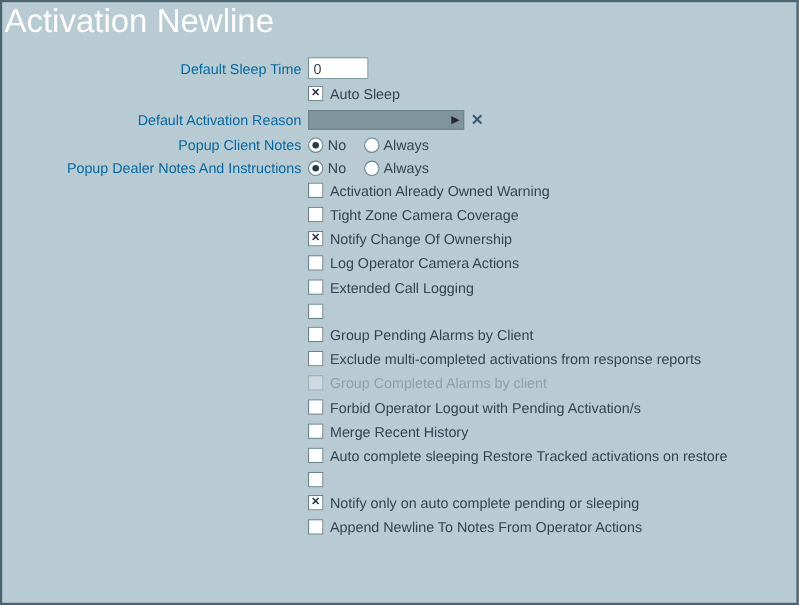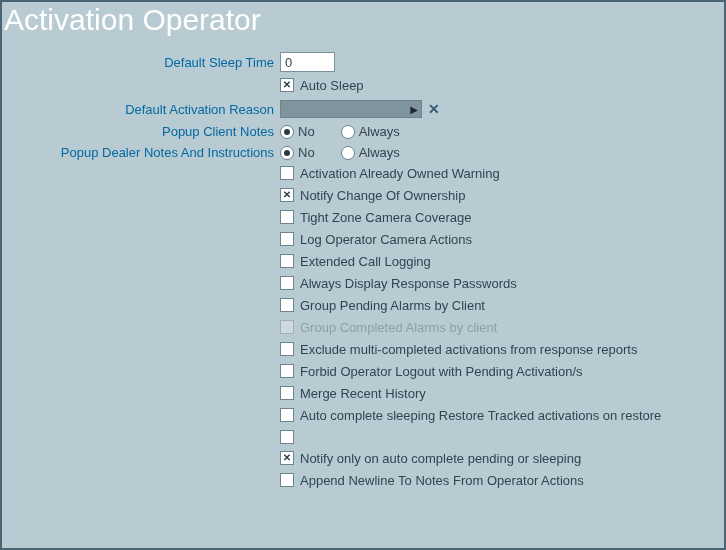--- a/index.html
+++ b/index.html
@@ -108,21 +108,21 @@
   .radio.selected::after {
     content: "";
     width: 6px;
     height: 6px;
     background: #2a3a44;
     border-radius: 50%;
   }
   .radio-group {
     display: flex;
     align-items: flex-start;
-    gap: 14px;
+    gap: 4px;
   }
   .radio-opt {
     display: flex;
     align-items: center;
     margin-right: 12px;
   }
   .dropdown {
     display: flex;
     align-items: center;
     background: #7f949d;
@@ -162,21 +162,21 @@
     display: flex;
     align-items: flex-start;
     margin-bottom: 7px;
     padding-left: 278px;
   }
 </style>
 </head>
 <body>
 <div class="window">
 
-<h1 class="title">Activation Operator</h1>
+<h1 class="title">Activation Newline</h1>
 
 <div class="form">
 
   <div class="row">
     <div class="label-col">Default Sleep Time</div>
     <div class="field-col">
       <input class="text-input" type="text" value="0" style="">
     </div>
   </div>
 
@@ -223,53 +223,52 @@
       </div>
     </div>
   </div>
 
   <div id="checkbox-list">
         <div class="checkbox-row">
           <span class="cb"></span>
           <span class="cb-label">Activation Already Owned Warning</span>
         </div>
         <div class="checkbox-row">
+          <span class="cb"></span>
+          <span class="cb-label">Tight Zone Camera Coverage</span>
+        </div>
+        <div class="checkbox-row">
           <span class="cb checked"></span>
           <span class="cb-label">Notify Change Of Ownership</span>
         </div>
         <div class="checkbox-row">
           <span class="cb"></span>
-          <span class="cb-label">Tight Zone Camera Coverage</span>
-        </div>
-        <div class="checkbox-row">
-          <span class="cb"></span>
           <span class="cb-label">Log Operator Camera Actions</span>
         </div>
         <div class="checkbox-row">
           <span class="cb"></span>
           <span class="cb-label">Extended Call Logging</span>
         </div>
         <div class="checkbox-row">
           <span class="cb"></span>
-          <span class="cb-label">Always Display Response Passwords</span>
         </div>
         <div class="checkbox-row">
           <span class="cb"></span>
           <span class="cb-label">Group Pending Alarms by Client</span>
+        </div>
+        <div class="checkbox-row">
+          <span class="cb"></span>
+          <span class="cb-label">Exclude multi-completed activations from response reports</span>
         </div>
         <div class="checkbox-row">
           <span class="cb disabled"></span>
           <span class="cb-label disabled">Group Completed Alarms by client</span>
         </div>
         <div class="checkbox-row">
           <span class="cb"></span>
-          <span class="cb-label">Exclude multi-completed activations from response reports</span>
-        </div>
-        <div class="checkbox-row">
-          <span class="cb"></span>
           <span class="cb-label">Forbid Operator Logout with Pending Activation/s</span>
         </div>
         <div class="checkbox-row">
           <span class="cb"></span>
           <span class="cb-label">Merge Recent History</span>
         </div>
         <div class="checkbox-row">
           <span class="cb"></span>
           <span class="cb-label">Auto complete sleeping Restore Tracked activations on restore</span>
         </div>

